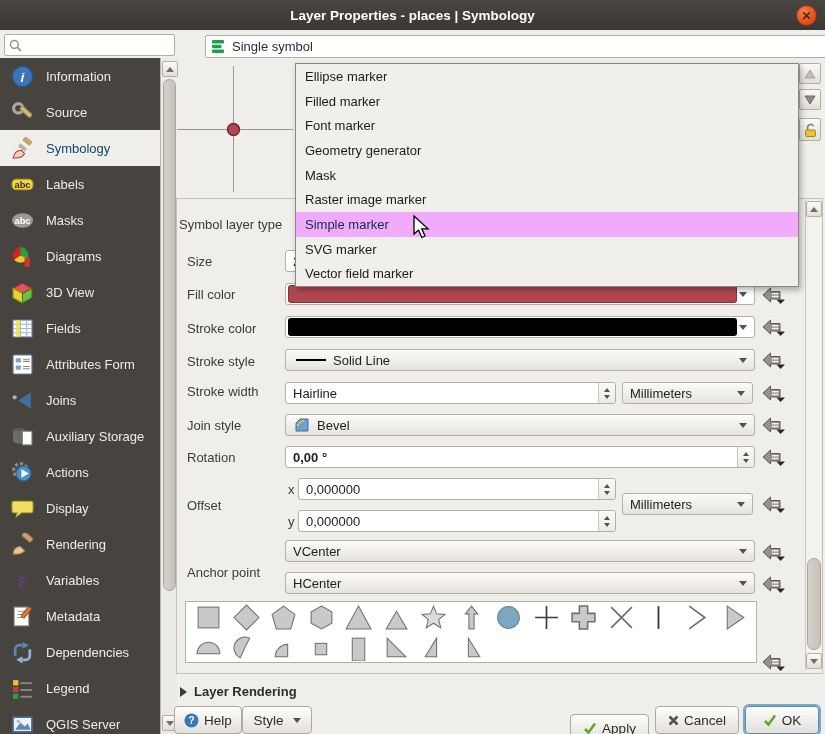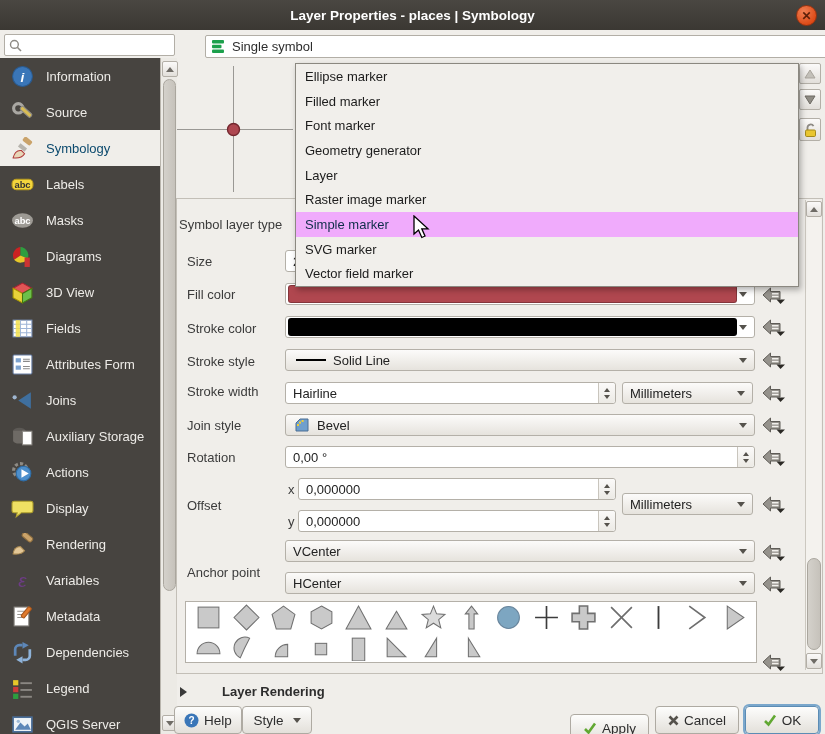--- a/index.html
+++ b/index.html
@@ -388,21 +388,21 @@
     <svg style="margin-left:8px;" width="16" height="16" viewBox="0 0 16 16">
       <path d="M2 14 V6 L6 2 H14 V14 Z" fill="#6f9fcd" stroke="#4c6f93"></path>
       <rect x="3" y="7" width="2" height="2" fill="#efcf3a"></rect>
         <rect x="5" y="4.6" width="2" height="2" fill="#efcf3a"></rect>
         <rect x="7.6" y="3" width="2" height="2" fill="#efcf3a"></rect>
     </svg>
     <span class="txt">Bevel</span>
     <span class="dd"></span>
   </div>
 
-  <div class="ctrl" style="left:285px;top:446px;width:470px;">
+  <div class="ctrl" style="left:285px;top:446px;width:470px;font-weight:bold;">
     <span class="txt">0,00 °</span>
     <span class="spin">
         <i class="u"></i>
         <i class="d"></i>
       </span>
   </div>
 
   <div class="abs flabel" style="left:288px;top:482px;">x</div>
   <div class="ctrl" style="left:298px;top:478px;width:318px;">
     <span class="txt">0,000000</span>
@@ -633,21 +633,21 @@
  <polygon points="2,10 9.5,3 9.5,6.5 19,6.5 19,14 9.5,14 9.5,17" fill="#95928c" stroke="#5f5c57"></polygon>
  <rect x="11" y="8" width="6.5" height="1.5" fill="#f2f0ec"></rect>
           <rect x="11" y="10.8" width="6.5" height="1.5" fill="#f2f0ec"></rect>
  <polygon points="15.5,14.5 24,14.5 19.5,19" fill="#2b2925"></polygon>
         </svg>
       </div>
     </div>
 
   <div class="abs" style="left:180px;top:684px;display:flex;align-items:center;gap:7px;">
     <span style="width:0;height:0;border-top:5px solid transparent;border-bottom:5px solid transparent;border-left:7px solid #3a3a3a;"></span>
-    <span style="font-weight:bold;color:#2d2d2d;margin-left:28px;">Layer Rendering</span>
+    <span style="font-weight:bold;color:#2d2d2d;">Layer Rendering</span>
   </div>
 
   <div class="footer-btn" style="left:174px;top:706px;width:66px;">
     <svg width="15" height="15" viewBox="0 0 15 15">
       <circle cx="7.5" cy="7.5" r="7" fill="#3a76b8"></circle>
         <text x="7.5" y="11" text-anchor="middle" font-size="10" font-weight="bold" fill="#fff">?</text>
     </svg>
     <span>Help</span>
   </div>
   <div class="footer-btn" style="left:242px;top:706px;width:68px;">
@@ -671,21 +671,21 @@
         <path d="M2 8 L5.5 11.5 L12 2.5" stroke="#61a832" stroke-width="2.6" fill="none"></path>
       </svg>
     <span>OK</span>
   </div>
 
   <div class="abs dropdown" id="dropdown">
       <div class="item">Ellipse marker</div>
       <div class="item">Filled marker</div>
       <div class="item">Font marker</div>
       <div class="item">Geometry generator</div>
-      <div class="item">Layer</div>
+      <div class="item">Mask</div>
       <div class="item">Raster image marker</div>
       <div class="item selected" style="background: #f0abfc;">Simple marker</div>
       <div class="item">SVG marker</div>
       <div class="item">Vector field marker</div>
     </div>
 
   <svg class="abs cursor" style="left:413px;top:215px;" width="17" height="24" viewBox="0 0 17 24">
     <polygon points="1,1 1,19 5.5,15 8.8,22.5 12,21 8.8,13.8 15,13.8" fill="#fff" stroke="#000" stroke-width="1.3"></polygon>
   </svg>
 </div>

